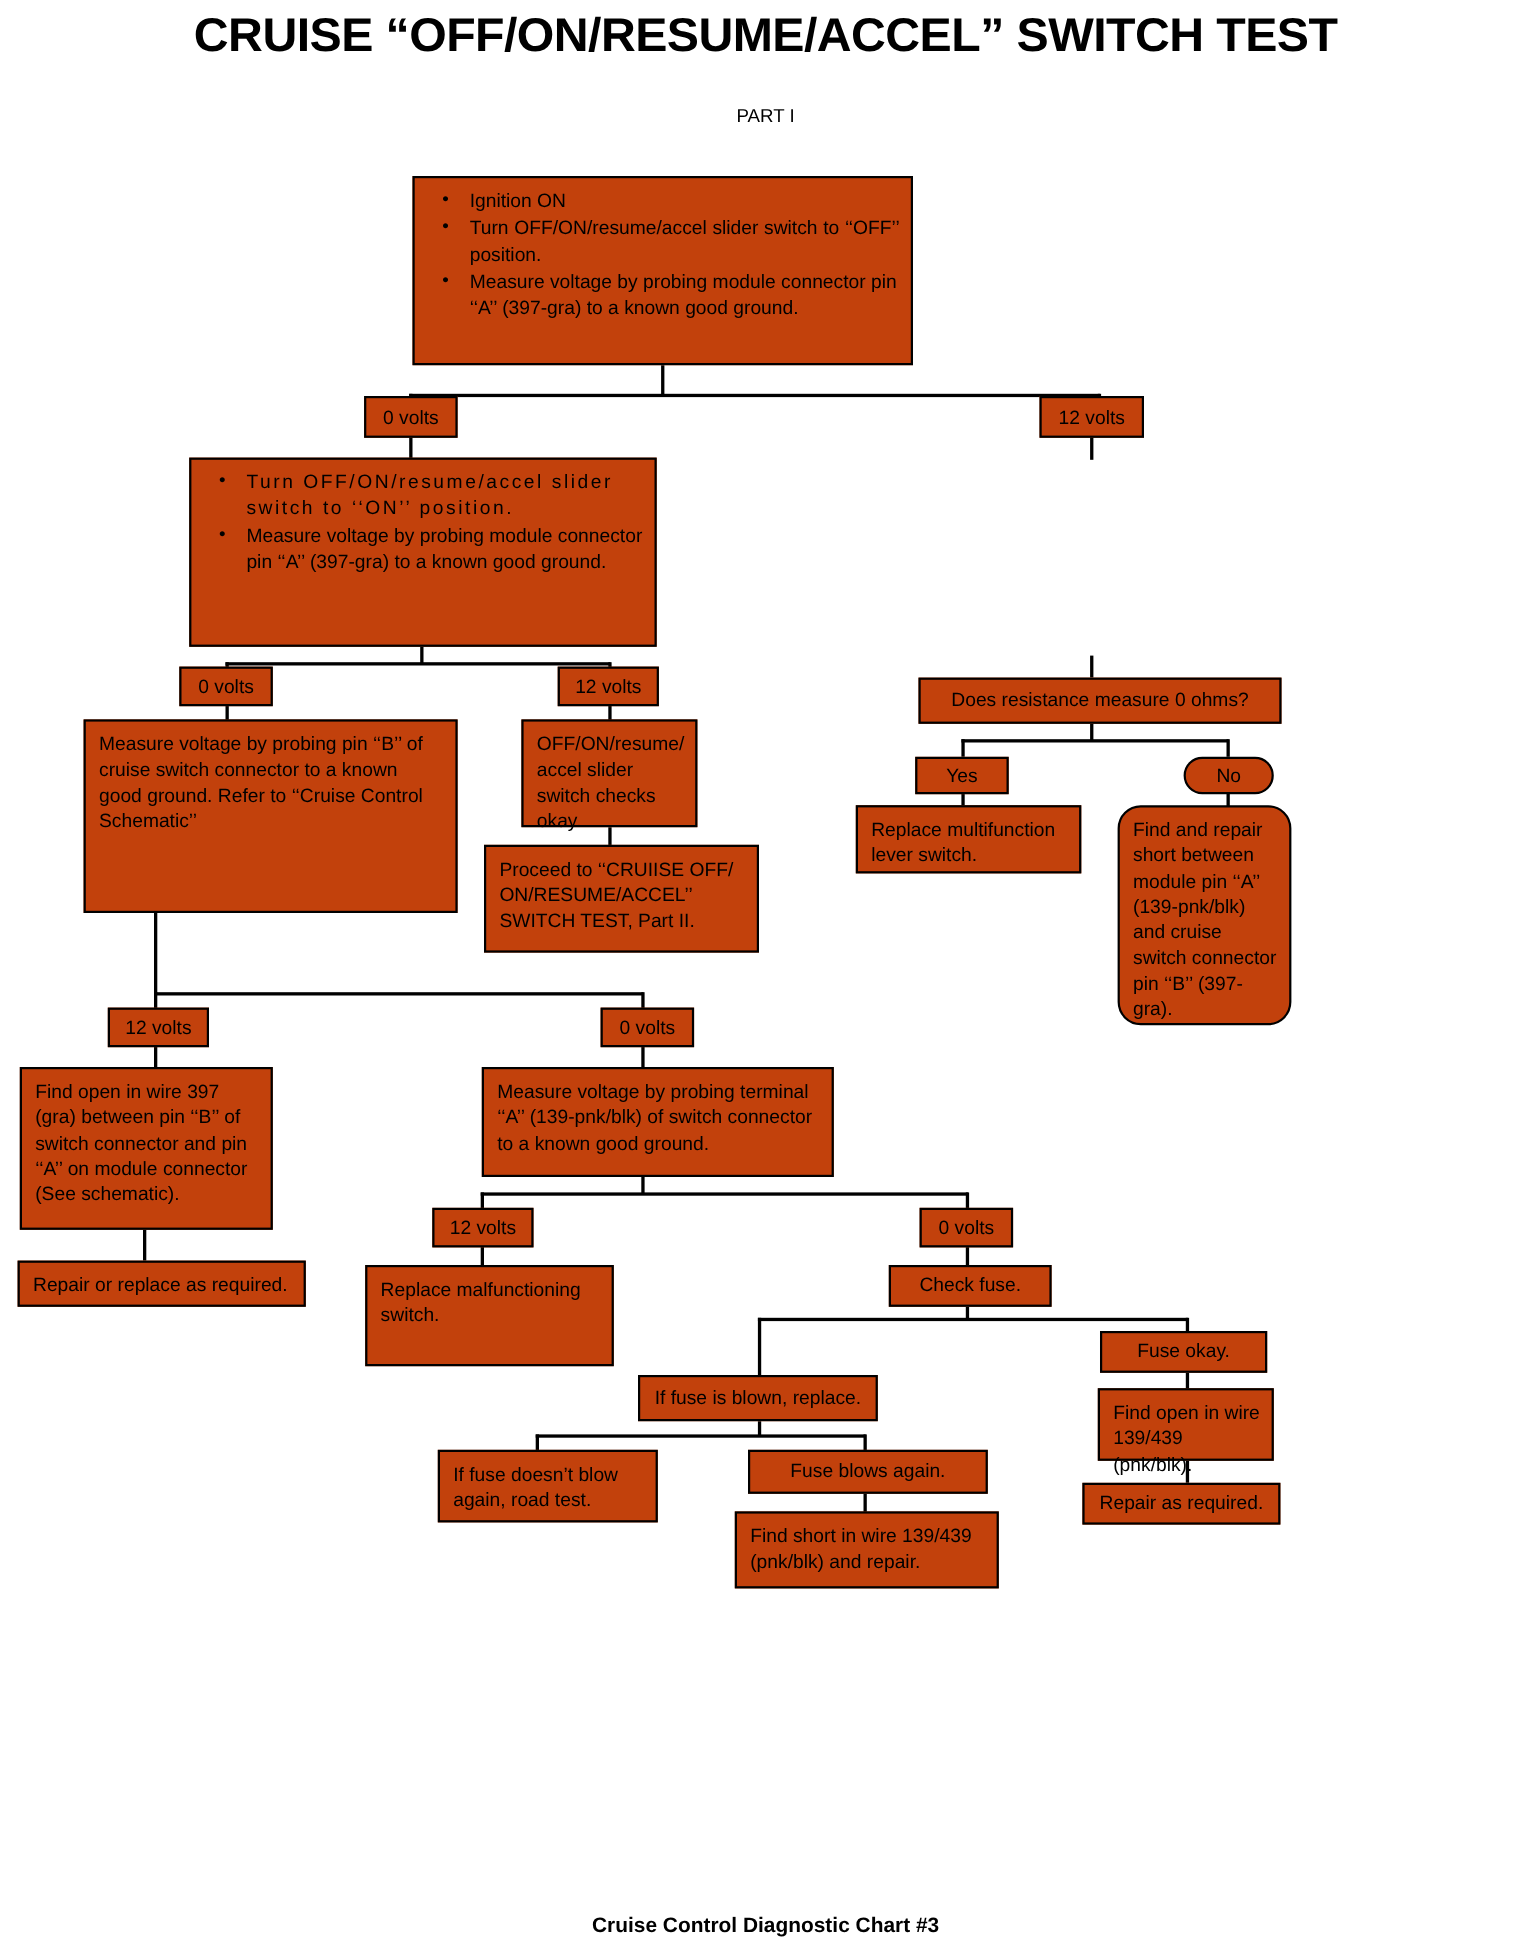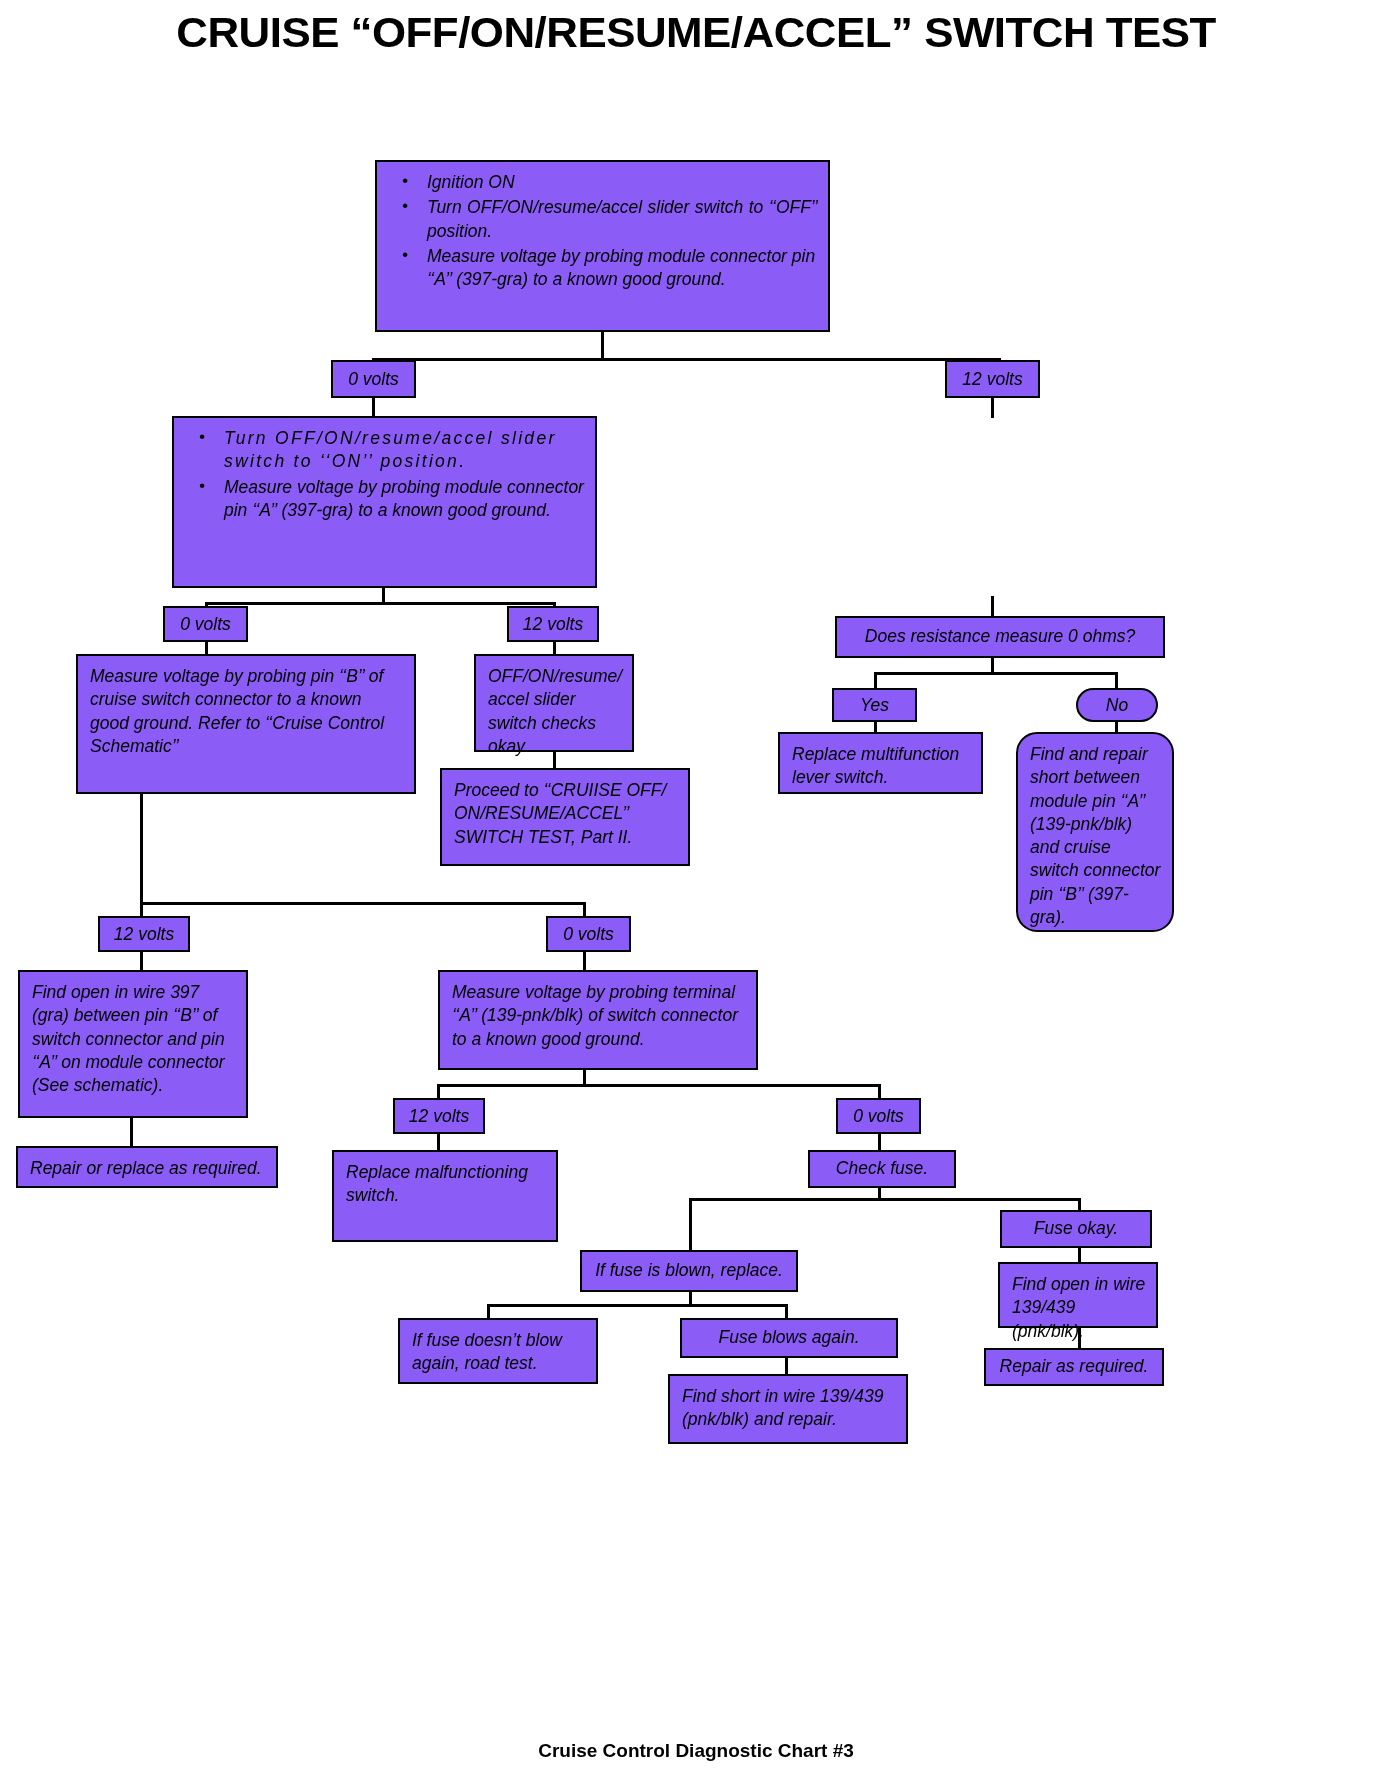--- a/index.html
+++ b/index.html
@@ -46,26 +46,25 @@
     width: 1392px;
     text-align: center;
     font-size: 19px;
     font-weight: bold;
     font-family: "Liberation Sans", sans-serif;
   }
   .box {
     position: absolute;
     box-sizing: border-box;
     border: 2.5px solid #000;
-    background: #8b5cf6;
+    background: #c2410c;
     font-size: 17.5px;
     line-height: 1.33;
     padding: 9px 10px 9px 12px;
     z-index: 3;
-    font-style: italic;
   }
   .box.pill {
     padding: 3px 8px;
     text-align: center;
     font-size: 17.5px;
     line-height: 1.2;
     display: flex;
     align-items: center;
     justify-content: center;
   }
@@ -106,20 +105,21 @@
   }
   .ln.h { height: 2.5px; }
   .ln.v { width: 2.5px; }
 </style>
 </head>
 <body>
 
 <div id="page">
 
   <div class="title">CRUISE “OFF/ON/RESUME/ACCEL” SWITCH TEST</div>
+  <div class="part-label">PART I</div>
 
   <div class="box" style="left:375px; top:160px; width:455px; height:172px;">
     <ul>
       <li>Ignition ON</li>
       <li class="just">Turn OFF/ON/resume/accel slider switch to ‘‘OFF’’ position.</li>
       <li>Measure voltage by probing module connector pin ‘‘A’’ (397-gra) to a known good ground.</li>
     </ul>
   </div>
 
   <div class="ln v" style="left:601px; top:332px; height:28px;"></div>
@@ -145,21 +145,21 @@
   <div class="ln h" style="left:205px; top:602px; width:350px;"></div>
   <div class="ln v" style="left:205px; top:602px; height:14px;"></div>
   <div class="ln v" style="left:553px; top:602px; height:14px;"></div>
 
   <div class="box pill" style="left:163px; top:606px; width:85px; height:36px;">0 volts</div>
   <div class="box pill" style="left:507px; top:606px; width:92px; height:36px;">12 volts</div>
 
   <div class="ln v" style="left:205px; top:640px; height:16px;"></div>
   <div class="ln v" style="left:553px; top:640px; height:16px;"></div>
 
-  <div class="box" style="left:76px; top:654px; width:340px; height:140px;">Measure voltage by probing pin ‘‘B’’ of cruise switch connector to a known good ground. Refer to ‘‘Cruise Control Schematic’’</div>
+  <div class="box" style="left:76px; top:654px; width:340px; height:176px;">Measure voltage by probing pin ‘‘B’’ of cruise switch connector to a known good ground. Refer to ‘‘Cruise Control Schematic’’</div>
 
   <div class="box" style="left:474px; top:654px; width:160px; height:98px;">OFF/ON/resume/ accel slider switch checks okay.</div>
 
   <div class="ln v" style="left:553px; top:752px; height:18px;"></div>
 
   <div class="box" style="left:440px; top:768px; width:250px; height:98px;">Proceed to ‘‘CRUIISE OFF/ ON/RESUME/ACCEL’’ SWITCH TEST, Part II.</div>
 
   <div class="ln v" style="left:991px; top:596px; height:20px;"></div>
   <div class="box center-text" style="left:835px; top:616px; width:330px; height:42px;">Does resistance measure 0 ohms?</div>
 

